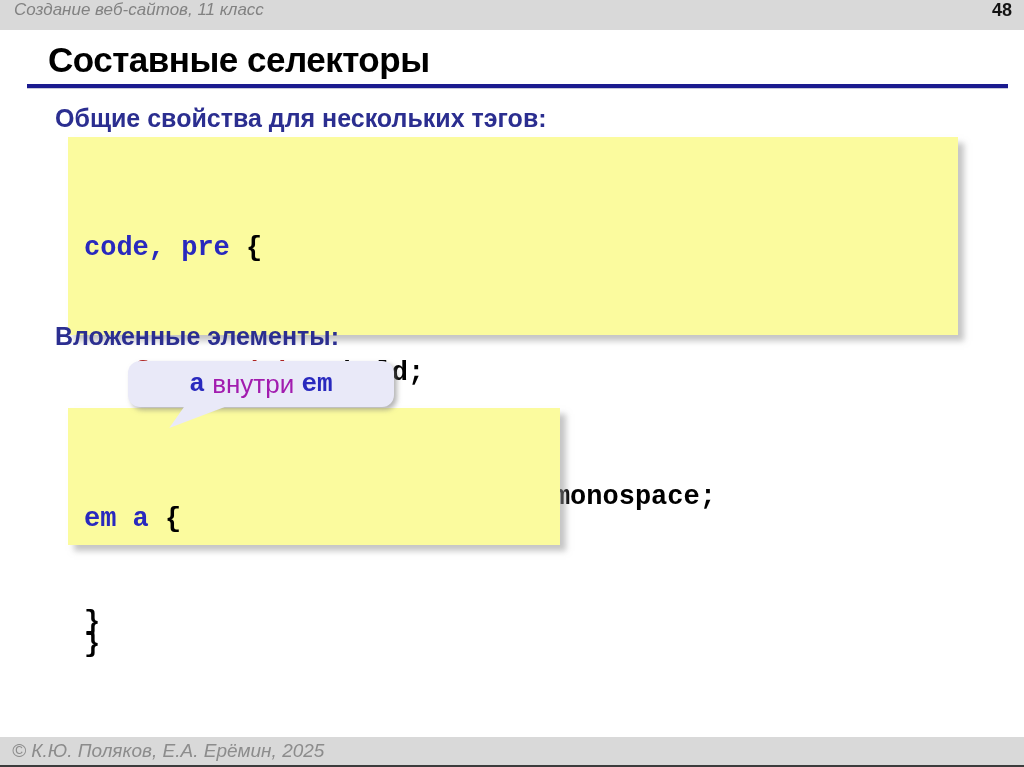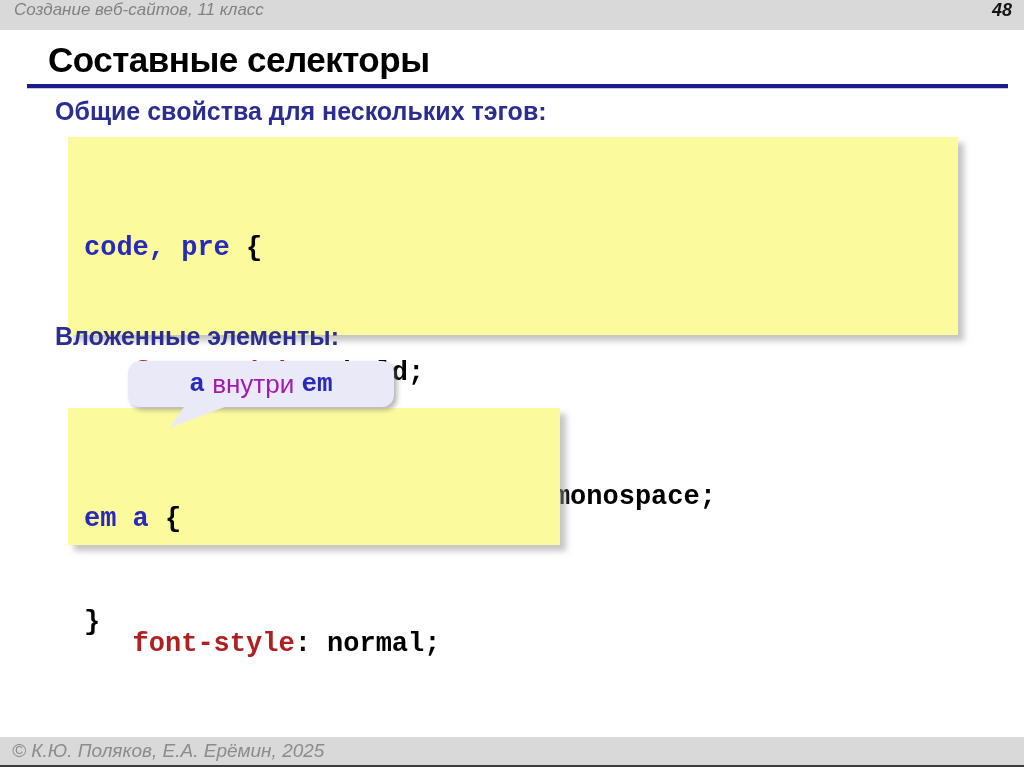--- a/index.html
+++ b/index.html
@@ -20,37 +20,37 @@
   
   .topbar{
     position:absolute;left:0;top:0;width:1024px;height:30px;
     background:var(--bar-bg);display:flex;
   }
   .topbar .course{
     margin-left:14px;flex:1;
     font-size:17px;font-style:italic;color:var(--bar-text);
   }
   .topbar .pagenum{
-    margin-right:12px;font-size:18px;font-weight:bold;color:#141414;font-style:italic;
+    margin-right:12px;font-size:18px;font-weight:bold;color:#141414;
   }
   
   .slide-title{
     position:absolute;left:48px;top:40px;
     font-size:35px;font-weight:bold;color:#000;letter-spacing:-0.5px;
   }
   .title-underline{
     position:absolute;left:27px;top:84px;width:981px;height:4px;
     background:var(--navy);border-bottom:1px solid #c9c9d9;
   }
   
   .section-heading{
     position:absolute;left:55px;
     font-size:25px;font-weight:bold;color:var(--head-blue);
   }
-  .heading-1{top:97px;}
+  .heading-1{top:104px;}
   .heading-2{top:322px;}
   
   .code-box{
     position:absolute;background:var(--code-yellow);
     box-shadow:6px 6px 6px rgba(150,150,150,0.55);
     font-family:"Liberation Mono","DejaVu Sans Mono",monospace;
     font-weight:bold;font-size:27px;line-height:41.5px;
     color:#000;padding:8px 0 0 16px;white-space:pre;box-sizing:border-box;
   }
   .code-box-1{left:68px;top:137px;width:890px;height:198px;}
@@ -116,19 +116,18 @@
 
 <div class="callout">
   <div class="callout-tail"></div>
   <span class="tag">a</span>
     <span class="mid"> внутри </span>
     <span class="tag">em</span>
 </div>
 
 <div class="code-box code-box-2">
   <div class="code-line"><span class="tok-sel">em a</span><span class="tok-plain"> {</span></div>
-  <div class="code-line"><span class="tok-plain">   </span><span class="tok-prop">font-style</span><span class="tok-plain">: normal;</span></div>
   <div class="code-line"><span class="tok-plain">}</span></div>
 </div>
 
 <div class="footbar">
   <span class="copyright">© К.Ю. Поляков, Е.А. Ерёмин, 2025</span>
 </div>
 
 </body></html>

